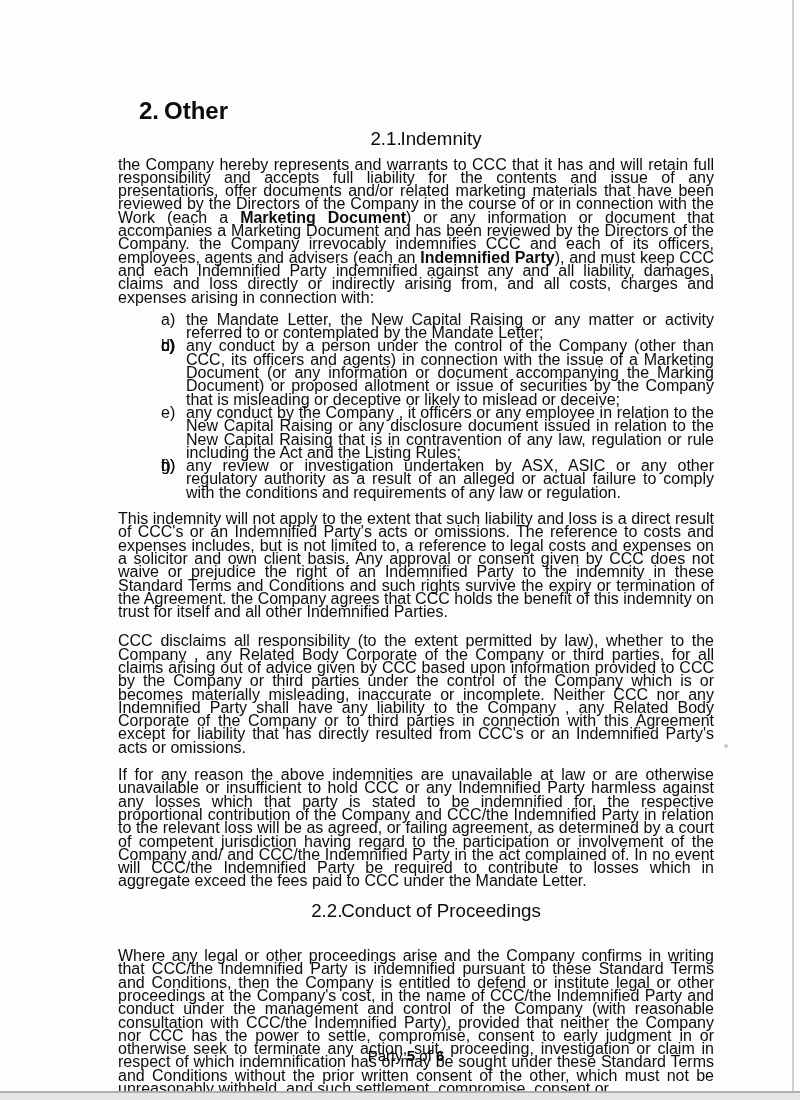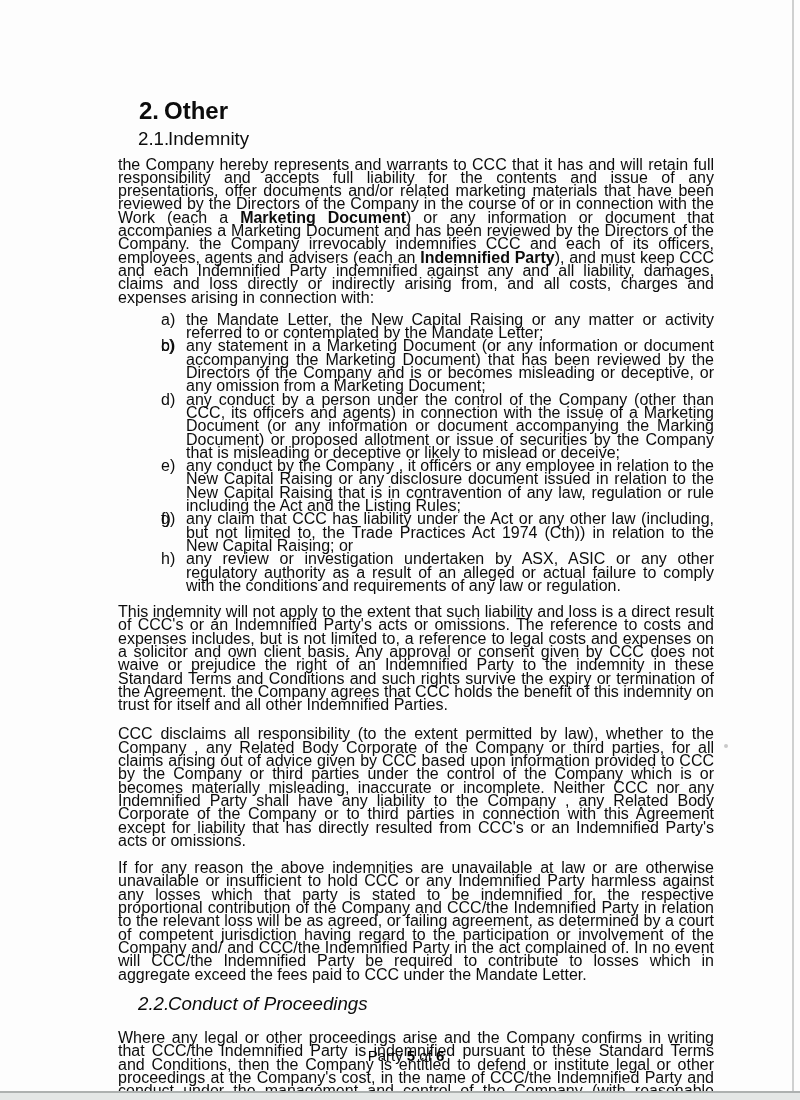--- a/index.html
+++ b/index.html
@@ -22,21 +22,21 @@
   .sec-heading {
     font-weight: bold;
     padding-left: 21px;
     margin: 0 0 15px 0;
     text-align: left;
   }
   .sub-heading {
     font-weight: normal;
     padding-left: 20px;
     margin: 0 0 10px 0;
-    text-align: left;
+    text-align: center;
   }
   .sec-heading .num { display: inline-block; width: 25px; }
   .sub-heading .num { display: inline-block; width: 30px; }
   p.body-para { margin: 12px 0 14px 0; }
   p.body-para.tight { margin-bottom: 9px; }
   p.body-para.wide { margin-bottom: 16px; }
   ol.indemnity-list {
     list-style: none;
     margin: 0 0 13px 0;
     padding: 0;
@@ -85,35 +85,35 @@
 
   <h2 class="sec-heading"><span class="num">2.</span><span>Other</span></h2>
 
   <h3 class="sub-heading"><span class="num">2.1.</span><span>Indemnity</span></h3>
 
   <p class="body-para tight"><span>the Company  hereby represents and warrants to CCC that it has and will retain full responsibility and accepts full liability for the contents and issue of any presentations, offer documents and/or related marketing materials that have been reviewed by the Directors of the Company  in the course of or in connection with the Work (each a </span><span class="para-b">Marketing Document</span><span>) or any information or document that accompanies a Marketing Document and has been reviewed by the Directors of the Company. the Company irrevocably indemnifies CCC and each of its officers, employees, agents and advisers (each an </span><span class="para-b">Indemnified Party</span><span>), and must keep CCC and each Indemnified Party indemnified against any and all liability, damages, claims and loss directly or indirectly arising from, and all costs, charges and expenses arising in connection with:</span></p>
 
   <ol class="indemnity-list">
     <li><span class="marker">a)</span><span>the Mandate Letter, the New Capital Raising or any matter or activity referred to or contemplated by the Mandate Letter;</span></li>
     <li><span class="marker">b)</span></li>
-    <li><span class="marker">c)</span><span>any statement in a Marketing Document (or any information or document accompanying the Marketing Document) that has been reviewed by the Directors of the Company and is or becomes misleading or deceptive, or any omission from a Marketing Document;</span></li>
+    <li><span class="marker">c)</span></li>
     <li><span class="marker">d)</span><span>any conduct by a person under the control of the Company  (other than CCC, its officers and agents) in connection with the issue of a Marketing Document (or any information or document accompanying the Marking Document) or proposed allotment or issue of securities by the Company that is misleading or deceptive or likely to mislead or deceive;</span></li>
     <li><span class="marker">e)</span><span>any conduct by the Company , it officers or any employee in relation to the New Capital Raising or any disclosure document issued in relation to the New Capital Raising that is in contravention of any law, regulation or rule including the Act and the Listing Rules;</span></li>
     <li><span class="marker">f)</span></li>
-    <li><span class="marker">g)</span><span>any claim that CCC has liability under the Act or any other law (including, but not limited to, the Trade Practices Act 1974 (Cth)) in relation to the New Capital Raising; or</span></li>
+    <li><span class="marker">g)</span></li>
     <li><span class="marker">h)</span><span>any review or investigation undertaken by ASX, ASIC or any other regulatory authority as a result of an alleged or actual failure to comply with the conditions and requirements of any law or regulation.</span></li>
   </ol>
 
   <p class="body-para wide">This indemnity will not apply to the extent that such liability and loss is a direct result of CCC's or an Indemnified Party's acts or omissions. The reference to costs and expenses includes, but is not limited to, a reference to legal costs and expenses on a solicitor and own client basis. Any approval or consent given by CCC does not waive or prejudice the right of an Indemnified Party to the indemnity in these Standard Terms and Conditions and such rights survive the expiry or termination of the Agreement. the Company  agrees that CCC holds the benefit of this indemnity on trust for itself and all other Indemnified Parties.</p>
 
   <p class="body-para">CCC disclaims all responsibility (to the extent permitted by law), whether to the Company , any Related Body Corporate of the Company  or third parties, for all claims arising out of advice given by CCC based upon information provided to CCC by the Company  or third parties under the control of the Company  which is or becomes materially misleading, inaccurate or incomplete. Neither CCC nor any Indemnified Party shall have any liability to the Company , any Related Body Corporate of the Company  or to third parties in connection with this Agreement except for liability that has directly resulted from CCC's or an Indemnified Party's acts or omissions.</p>
 
   <p class="body-para wide">If for any reason the above indemnities are unavailable at law or are otherwise unavailable or insufficient to hold CCC or any Indemnified Party harmless against any losses which that party is stated to be indemnified for, the respective proportional contribution of the Company  and CCC/the Indemnified Party in relation to the relevant loss will be as agreed, or failing agreement, as determined by a court of competent jurisdiction having regard to the participation or involvement of the Company and/ and CCC/the Indemnified Party in the act complained of. In no event will CCC/the Indemnified Party be required to contribute to losses which in aggregate exceed the fees paid to CCC under the Mandate Letter.</p>
 
-  <h3 class="sub-heading" style="margin-bottom:21px;font-style:italic;"><span class="num">2.2.</span><span>Conduct of Proceedings</span></h3>
+  <h3 class="sub-heading" style="margin-bottom:32px;"><span class="num">2.2.</span><span>Conduct of Proceedings</span></h3>
 
   <p class="body-para">Where any legal or other proceedings arise and the Company confirms in writing that CCC/the Indemnified Party is indemnified pursuant to these Standard Terms and Conditions, then the Company is entitled to defend or institute legal or other proceedings at the Company's cost, in the name of CCC/the Indemnified Party and conduct under the management and control of the Company (with reasonable consultation with CCC/the Indemnified Party), provided that neither the Company nor CCC has the power to settle, compromise, consent to early judgment in or otherwise seek to terminate any action, suit, proceeding, investigation or claim in respect of which indemnification has or may be sought under these Standard Terms and Conditions without the prior written consent of the other, which must not be unreasonably withheld, and such settlement, compromise, consent or</p>
 
 </div>
 
 <div class="footer"><span>Party</span>&nbsp;<span class="pg-num">5</span>&nbsp;<span>of</span>&nbsp;<span class="pg-num">6</span></div>
 
 <div class="scan-line-right"></div>
 <div class="scan-dot"></div>
 <div class="scan-strip-bottom"></div>

